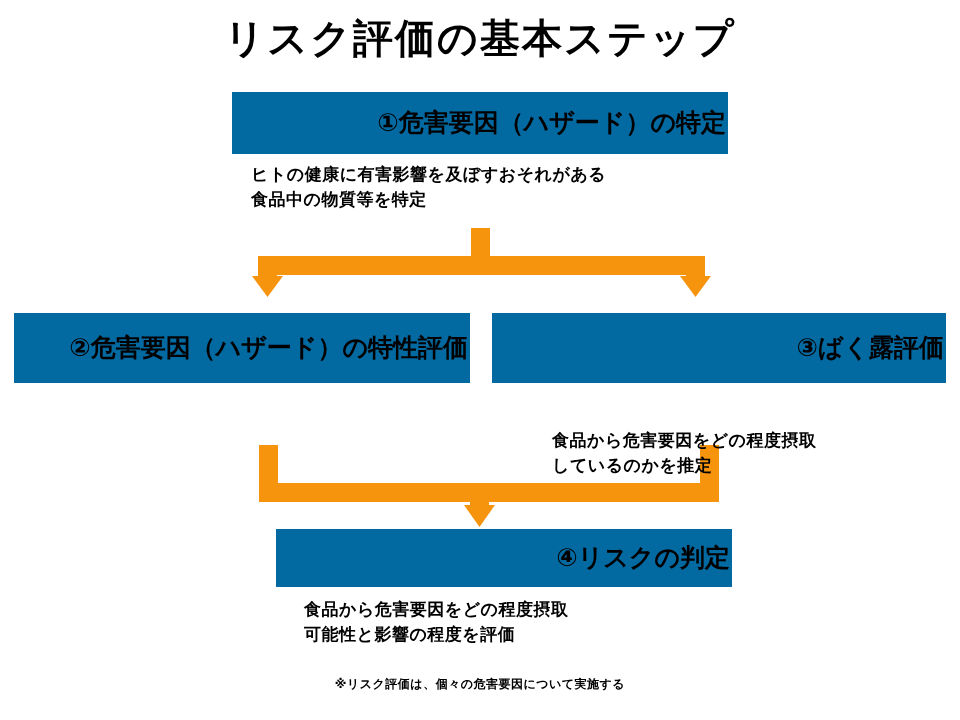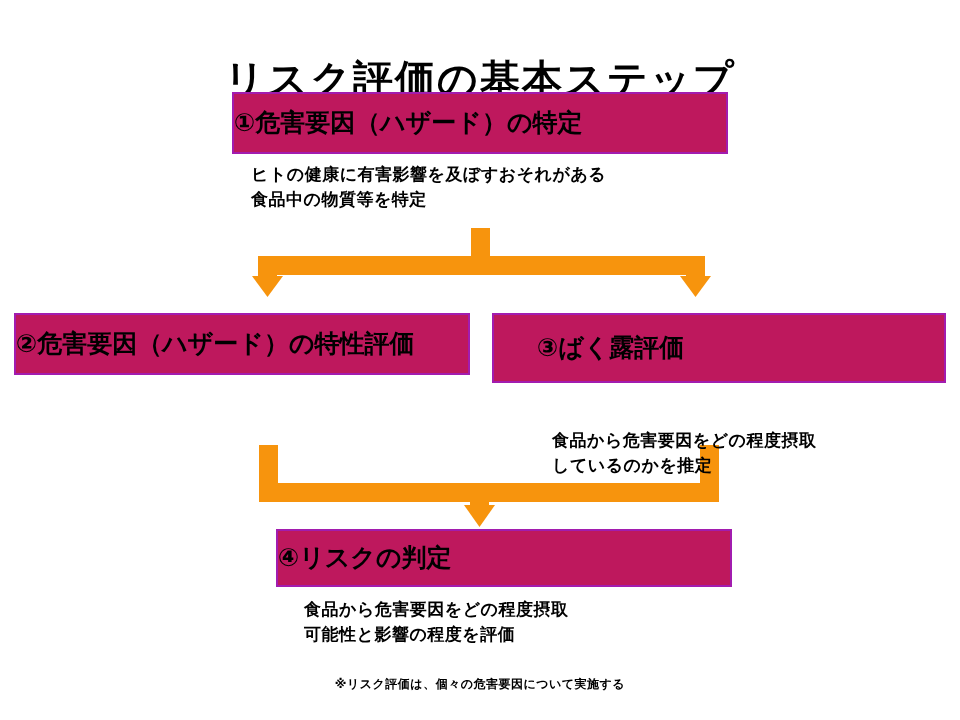--- a/index.html
+++ b/index.html
@@ -26,44 +26,43 @@
     left: 0;
     top: 16px;
     width: 960px;
     text-align: center;
     font-size: 40px;
     font-weight: bold;
     letter-spacing: 2px;
     line-height: 1.1;
     color: #000000;
     white-space: nowrap;
-    margin-top: 41px;
   }
 
   
   .step-box {
     position: absolute;
     box-sizing: border-box;
-    background: #be185d;
-    border: 2px solid #a21caf;
+    background: #0369a1;
+    border: 2px solid #0369a1;
     display: flex;
     align-items: center;
-    justify-content: flex-start;
+    justify-content: flex-end;
   }
   .step-box .step-label {
     font-size: 25px;
     font-weight: bold;
     line-height: 1.1;
     color: #000000;
     white-space: nowrap;
     letter-spacing: 0px;
   }
 
   #box1 { left: 232px; top: 92px;  width: 496px; height: 62px; }
-  #box2 { left: 14px;  top: 313px; width: 456px; height: 62px; }
+  #box2 { left: 14px;  top: 313px; width: 456px; height: 70px; }
   #box3 { left: 492px; top: 313px; width: 454px; height: 70px; padding-left: 43px; }
   #box4 { left: 276px; top: 529px; width: 456px; height: 58px; }
 
   
   .caption {
     position: absolute;
     font-size: 17px;
     font-weight: bold;
     line-height: 1.45;
     color: #000000;

